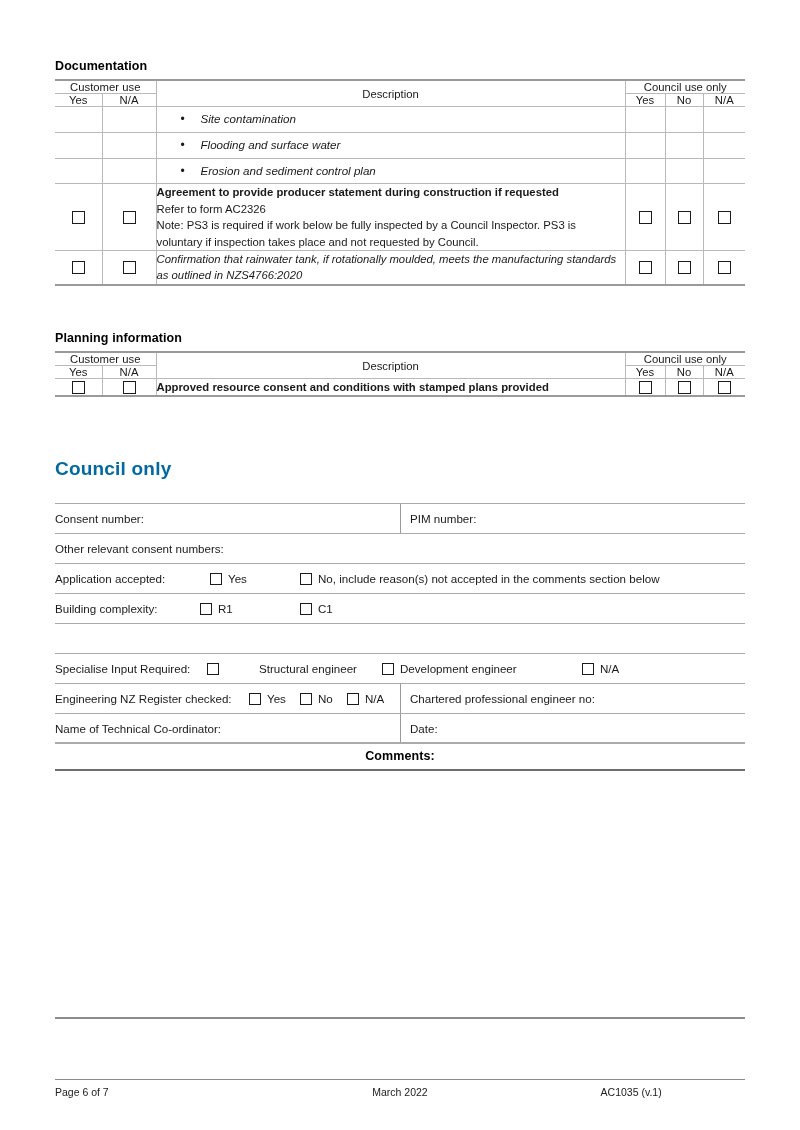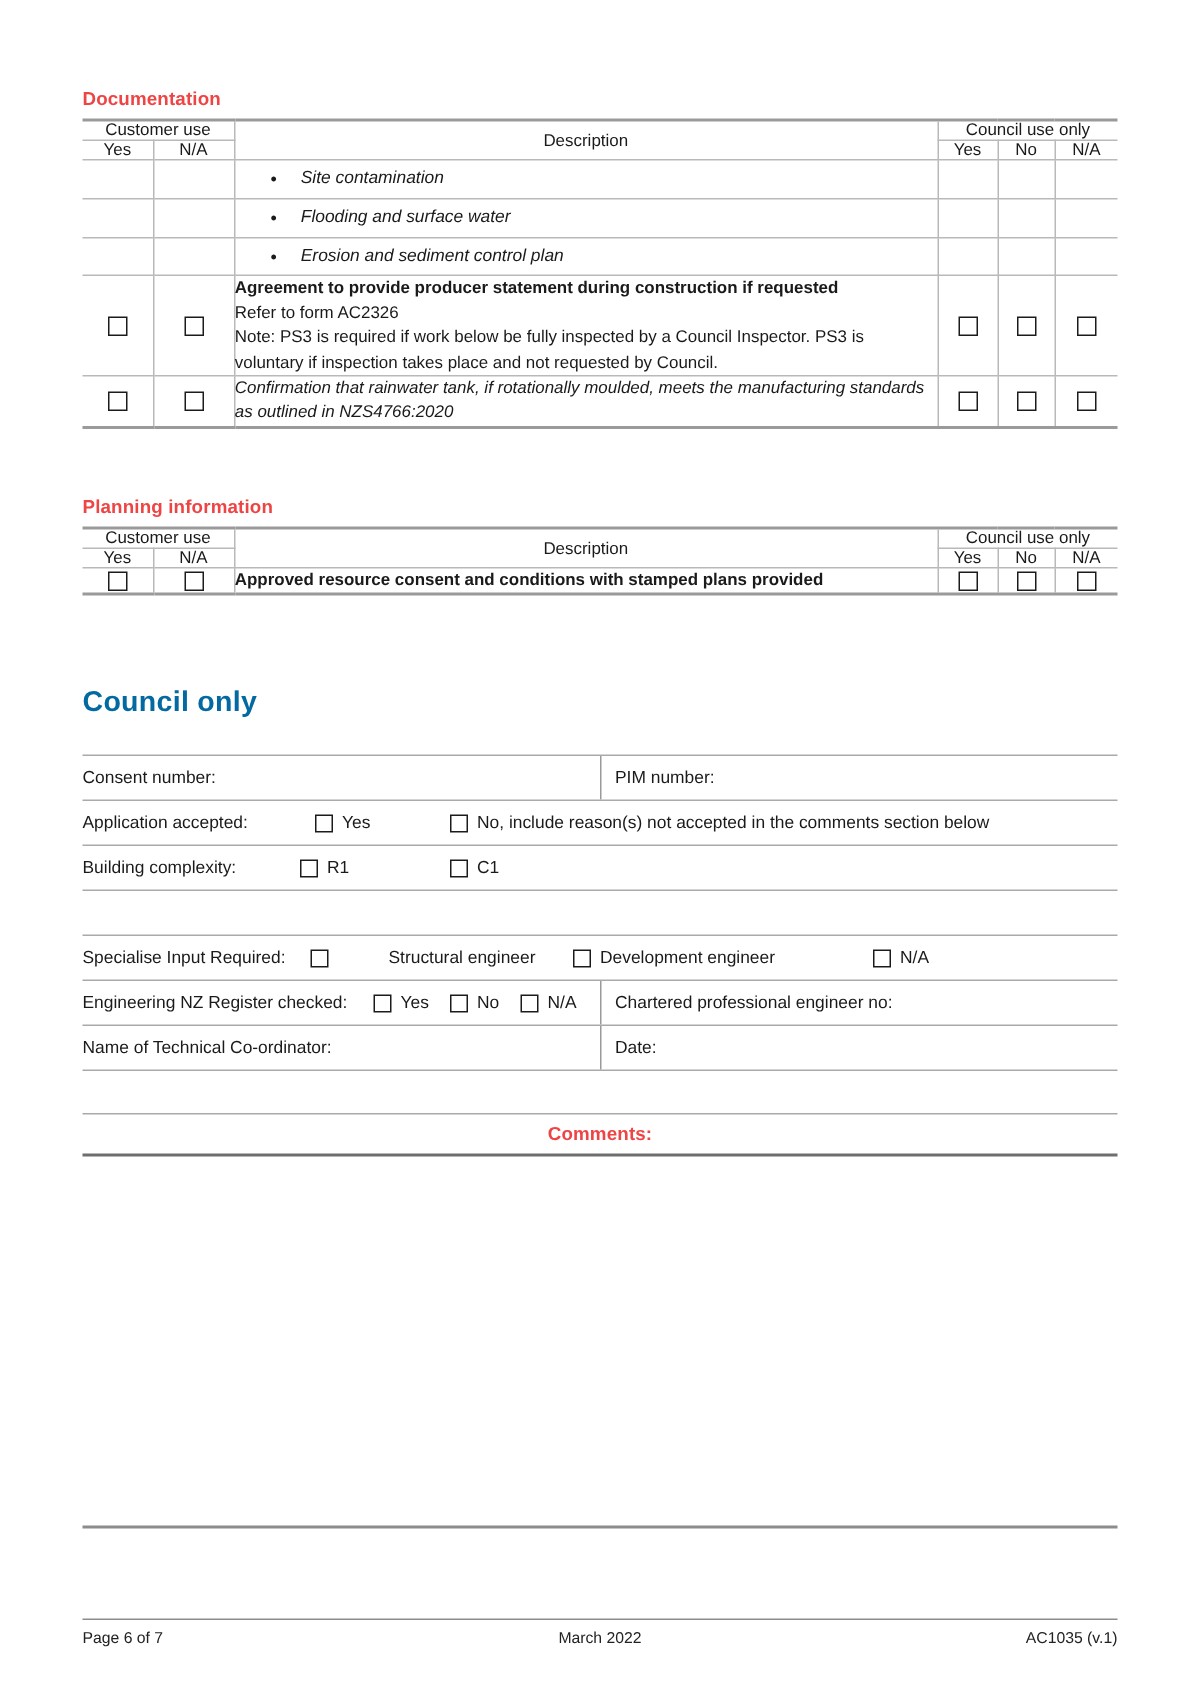--- a/index.html
+++ b/index.html
@@ -23,21 +23,21 @@
     box-sizing: border-box;
     padding: 0 55px;
   }
 
   
   .sec-heading {
     font-size: 12.5px;
     font-weight: bold;
     letter-spacing: .1px;
   }
-  .sec-heading.green { color: #ef4444; }
+  .sec-heading.green { color: #000000; }
   .big-heading {
     font-size: 19px;
     font-weight: bold;
     color: #0369a1;
     letter-spacing: .2px;
   }
 
   
   table.checklist {
     width: 690px;
@@ -160,21 +160,21 @@
   .footer {
     position: absolute;
     left: 55px;
     width: 690px;
     display: flex;
     font-size: 10.5px;
     color: #222;
   }
   .footer .f-left { flex: 0 0 33%; text-align: left; }
   .footer .f-mid  { flex: 0 0 34%; text-align: center; }
-  .footer .f-right{ flex: 0 0 33%; text-align: right; }
+  .footer .f-right{ flex: 0 0 33%; text-align: center; }
 </style>
 </head>
 <body>
 
 <div class="page">
 
   <div style="position:absolute; left:55px; top:59px;" class="sec-heading green">Documentation</div>
 
   <div style="position:absolute; left:55px; top:79px;">
     <table class="checklist">
@@ -339,20 +339,23 @@
   <div style="position:absolute; left:55px; top:458px;" class="big-heading">Council only</div>
 
   <div class="council-block" style="position:absolute; left:55px; top:503px;">
 
     <div class="crow">
       <div class="vdiv" style="left:345px;"></div>
       <span class="lbl">Consent number:</span>
       <span style="position:absolute; left:355px;" class="lbl">PIM number:</span>
     </div>
 
+    <div class="crow">
+      <span class="lbl">Other relevant consent numbers:</span>
+    </div>
 
     <div class="crow">
       <span class="lbl">Application accepted:</span>
       <span class="opt" style="position:absolute; left:155px;">
         <span class="cb sm"></span>
         <span>Yes</span>
       </span>
       <span class="opt" style="position:absolute; left:245px;">
         <span class="cb sm"></span>
         <span>No, include reason(s) not accepted in the comments section below</span>

